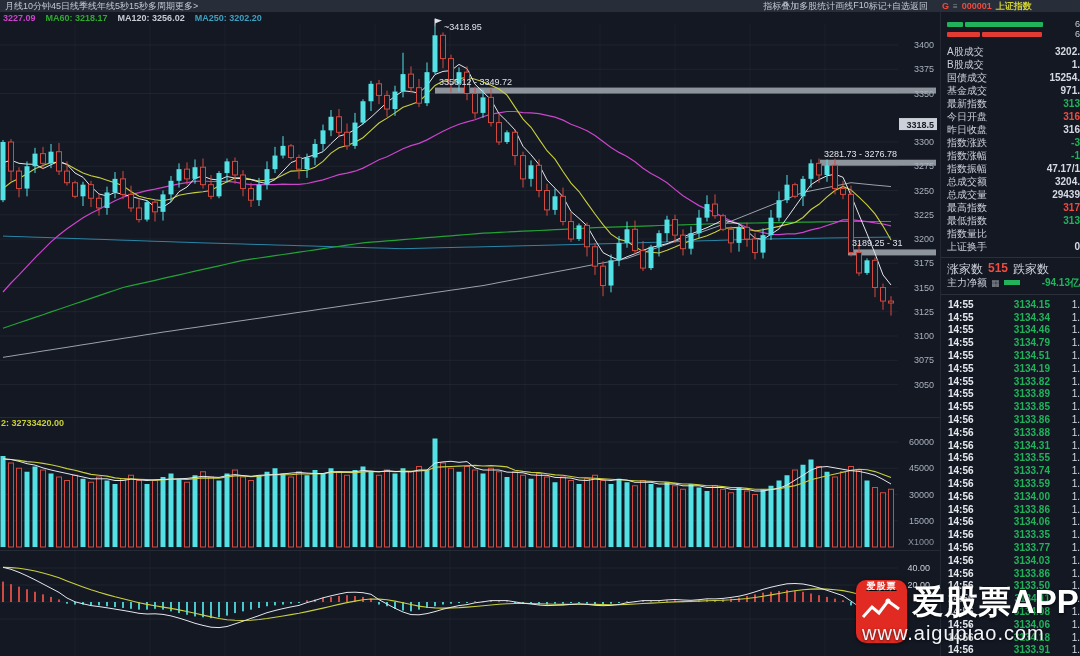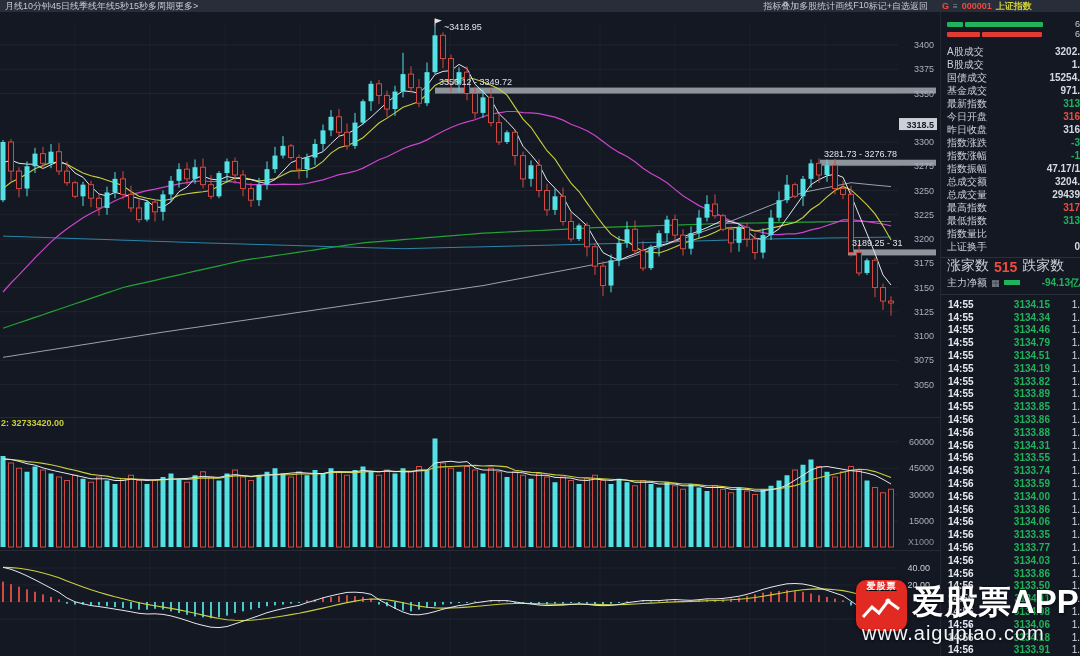--- a/index.html
+++ b/index.html
@@ -33,34 +33,34 @@
   #strength{padding:7px 0 4px 6px;}
   .sbar-row{display:flex;align-items:center;height:10px;gap:2px;}
   .sbar-seg{height:5px;border-radius:1px;}
   .sbar-val{margin-left:auto;font-size:9px;color:#c9ced6;}
   .fields{margin-top:2px;}
   .frow{display:flex;align-items:center;height:13px;padding-left:6px;font-size:10px;}
   .flabel{color:#ccd1d9;}
   .fval{margin-left:auto;font-weight:bold;}
   .c-w{color:#d5dae2;} .c-g{color:#21b35c;} .c-r{color:#ef4b3f;}
   .psep{height:1px;background:rgba(255,255,255,0.10);margin:4px 0 3px 0;}
-  #updown{display:flex;align-items:flex-end;height:14px;padding-left:6px;font-size:14px;gap:5px;}
+  #updown{display:flex;align-items:flex-start;height:14px;padding-left:6px;font-size:12px;gap:5px;}
   #zhuli{display:flex;align-items:center;height:15px;padding-left:6px;font-size:10px;gap:4px;}
   .zl-icon{color:#8a9096;font-size:9px;}
   .zl-bar{width:16px;height:5px;background:#21b35c;}
   #ticklist{margin-top:1px;}
   .trow{display:grid;grid-template-columns:46px 1fr 16px;height:12.8px;align-items:center;
         font-size:10px;font-weight:bold;padding-left:7px;}
   .t-time{color:#e6e9ee;}
   .t-price{color:#21b35c;text-align:right;padding-right:14px;}
   .t-vol{color:#d5dae2;text-align:right;font-weight:normal;}
 
   
   #logo{position:absolute;right:0;bottom:2px;width:234px;height:76px;z-index:6;}
-  #logo-icon{position:absolute;left:10px;top:2px;width:51px;height:51px;background:#e02a22;
+  #logo-icon{position:absolute;left:10px;top:2px;width:51px;height:63px;background:#e02a22;
              border-radius:10px;box-shadow:0 1px 4px rgba(0,0,0,.5);text-align:center;text-decoration:underline;}
   #logo-icon .lt{color:#fff;font-size:9px;font-weight:bold;line-height:13px;letter-spacing:1px;}
   #logo-title{position:absolute;left:66px;top:2px;width:168px;font-size:33px;font-weight:bold;color:#fff;
               text-shadow:0 1px 3px rgba(0,0,0,.65);letter-spacing:0px;white-space:nowrap;}
   #logo-url{position:absolute;left:16px;top:44px;width:232px;font-size:20px;color:#f2f4f7;
             text-shadow:0 1px 3px rgba(0,0,0,.65);letter-spacing:1px;white-space:nowrap;}
 </style>
 </head>
 <body>
 
@@ -90,20 +90,26 @@
         <span class="tab">返回</span>
       </div>
     <div id="symbolbox">
       <span class="sym-g">G</span>
       <span class="sym-ham">≡</span>
       <span class="sym-code">000001</span>
       <span class="sym-name">上证指数</span>
     </div>
   </div>
 
+  <div id="marow">
+      <span style="color: rgb(204, 68, 204);">3227.09</span>
+      <span style="color: rgb(47, 170, 47);">MA60: 3218.17</span>
+      <span style="color: rgb(199, 203, 211);">MA120: 3256.02</span>
+      <span style="color: rgb(63, 159, 192);">MA250: 3202.20</span>
+    </div>
 
   <svg id="chart-svg" width="940" height="656">
       <line x1="0" y1="45" x2="898" y2="45" stroke="rgba(255,255,255,0.05)"></line>
       <line x1="0" y1="69.25" x2="898" y2="69.25" stroke="rgba(255,255,255,0.05)"></line>
       <line x1="0" y1="93.5" x2="898" y2="93.5" stroke="rgba(255,255,255,0.05)"></line>
       <line x1="0" y1="142" x2="898" y2="142" stroke="rgba(255,255,255,0.05)"></line>
       <line x1="0" y1="166.25" x2="898" y2="166.25" stroke="rgba(255,255,255,0.05)"></line>
       <line x1="0" y1="190.5" x2="898" y2="190.5" stroke="rgba(255,255,255,0.05)"></line>
       <line x1="0" y1="214.75" x2="898" y2="214.75" stroke="rgba(255,255,255,0.05)"></line>
       <line x1="0" y1="239" x2="898" y2="239" stroke="rgba(255,255,255,0.05)"></line>

